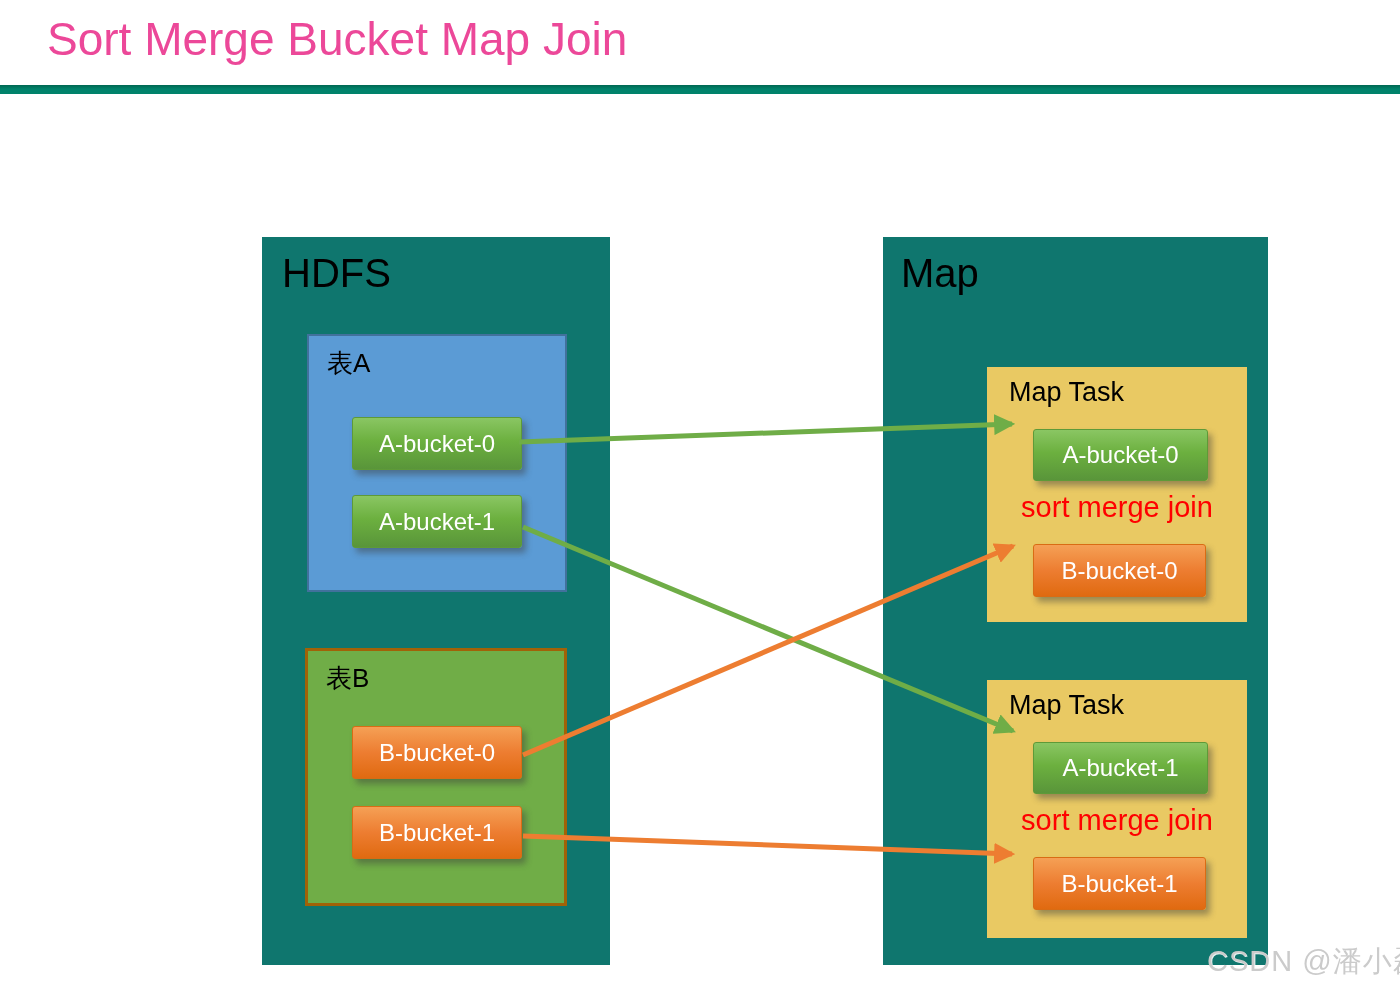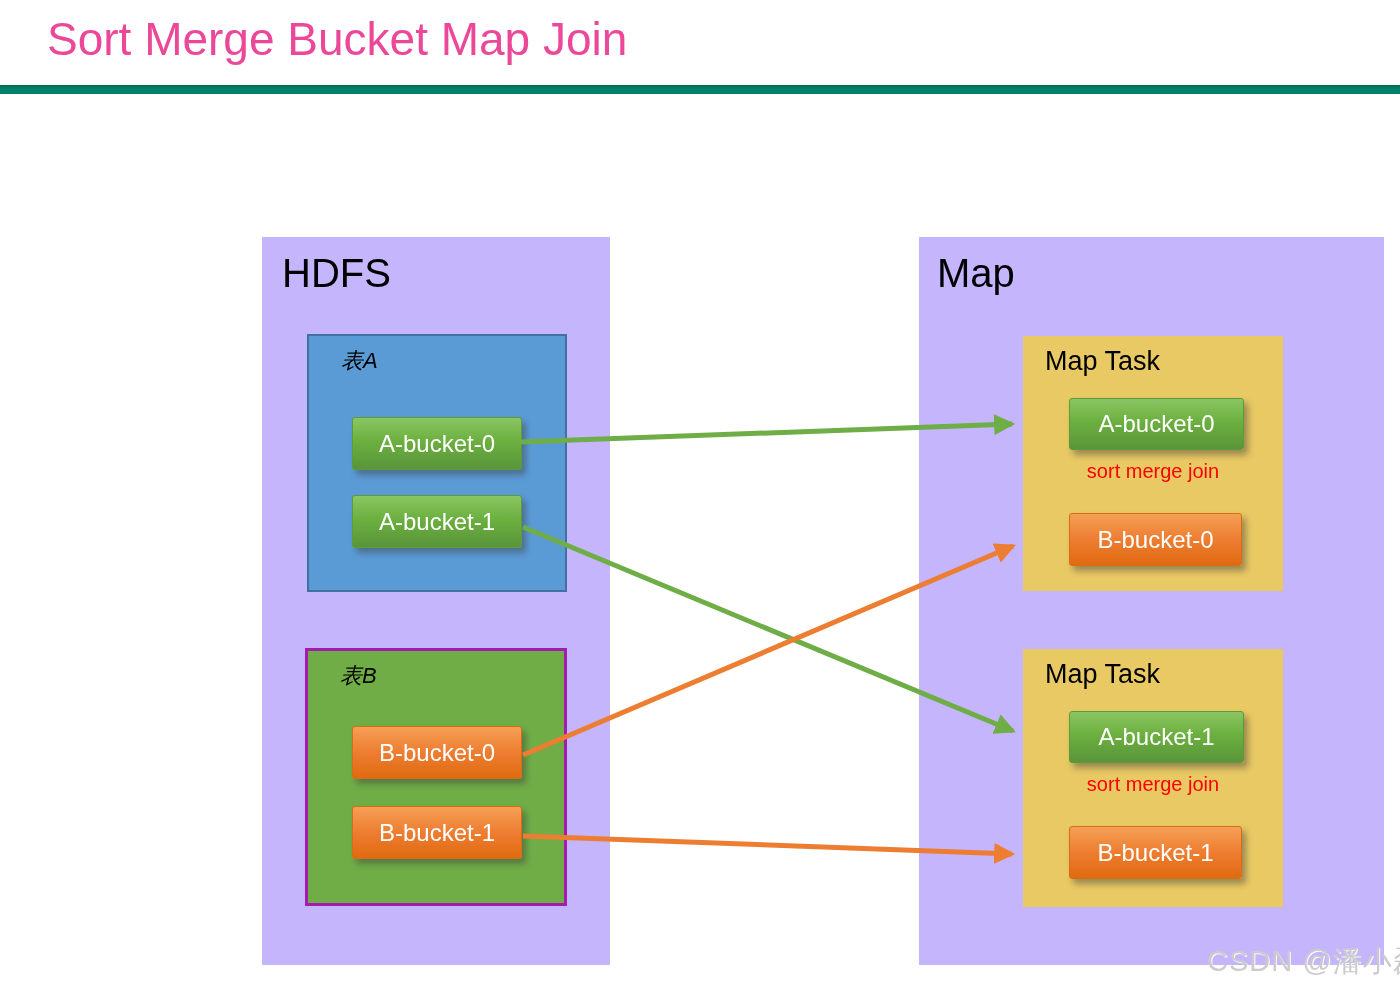--- a/index.html
+++ b/index.html
@@ -15,42 +15,42 @@
     font-size: 46px; color: #ec4899; letter-spacing: 0px;
     white-space: nowrap;
   }
   .title-rule {
     position: absolute; left: 0; top: 85px; width: 1400px; height: 9px;
     background: linear-gradient(180deg, #006752 0%, #00826B 45%, #00826B 100%);
   }
 
   .panel {
     position: absolute; top: 237px; height: 728px;
-    background: #c4b5fd;
+    background: #0f766e;
   }
   .panel-hdfs { left: 262px; width: 348px; }
-  .panel-map  { left: 919px; width: 465px; }
+  .panel-map  { left: 883px; width: 385px; }
   .panel-title {
     position: absolute; font-size: 40px; color: #000000;
   }
   .panel-hdfs .panel-title { left: 20px; top: 14px; }
   .panel-map  .panel-title { left: 18px; top: 14px; }
 
   .table-box { position: absolute; }
   .table-a {
     left: 45px; top: 97px; width: 256px; height: 254px;
     background: #5B9BD5; border: 2px solid #41719C;
   }
   .table-b {
     left: 43px; top: 411px; width: 256px; height: 252px;
-    background: #70AD47; border: 3px solid #a21caf;
+    background: #70AD47; border: 3px solid #a16207;
   }
   .table-label {
-    position: absolute; left: 32px; top: 10px;
-    font-size: 22px; color: #000000; font-style: italic;
+    position: absolute; left: 18px; top: 10px;
+    font-size: 26px; color: #000000;
   }
 
   .bucket {
     position: absolute; width: 168px; height: 51px;
     border-radius: 3px;
     color: #ffffff; font-size: 24px;
     display: flex; align-items: center; justify-content: center;
     box-shadow: 4px 5px 6px rgba(60,60,60,0.45);
     white-space: nowrap;
   }
@@ -65,32 +65,33 @@
   }
 
   .src-a0 { left: 43px; top: 81px; }
   .src-a1 { left: 43px; top: 159px; }
   .src-b0 { left: 44px; top: 75px; }
   .src-b1 { left: 44px; top: 155px; }
 
   .map-task {
     position: absolute; left: 104px; width: 260px;
     background: #E9C963;
+    margin-top: 31px;
   }
   .map-task-0 { top: 99px;  height: 255px; }
   .map-task-1 { top: 412px; height: 258px; }
   .task-label {
     position: absolute; left: 22px; top: 10px;
     font-size: 27px; color: #000000;
   }
   .task-bucket-a { left: 46px; top: 62px;  width: 173px; height: 50px; }
   .task-bucket-b { left: 46px; top: 177px; width: 171px; height: 51px; }
   .join-label {
     position: absolute; left: 0; top: 124px; width: 100%;
-    text-align: center; font-size: 20px; color: #FF0000;
+    text-align: center; font-size: 29px; color: #FF0000;
     white-space: nowrap;
   }
 
   .arrows { position: absolute; left: 0; top: 0; pointer-events: none; }
 
   .watermark {
     position: absolute; left: 1207px; top: 942px;
     font-size: 29px; color: #CBCBCB;
     text-shadow: 1px 1px 0 rgba(255,255,255,0.9);
     white-space: nowrap; letter-spacing: 1px;

